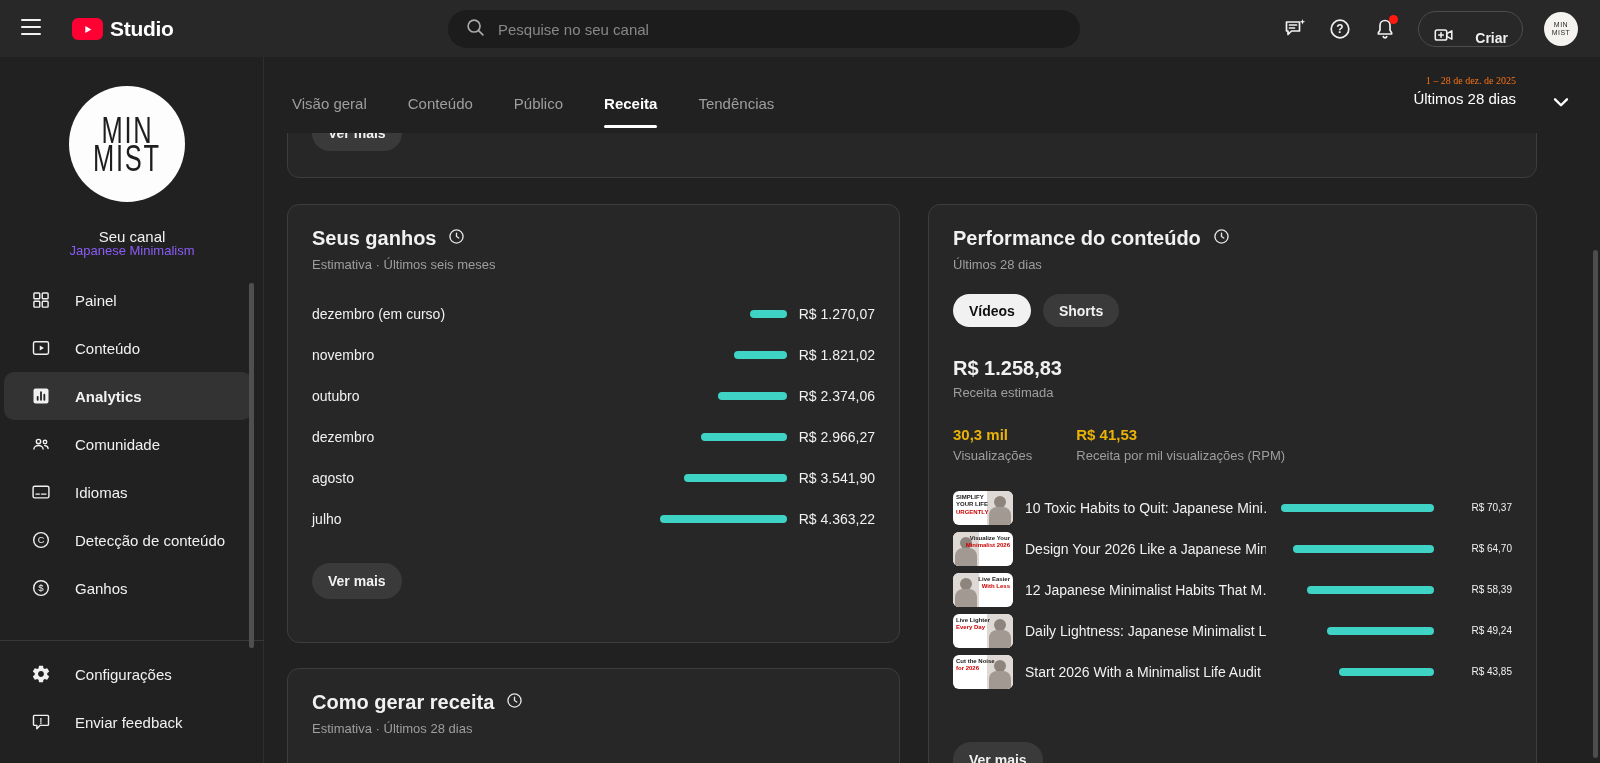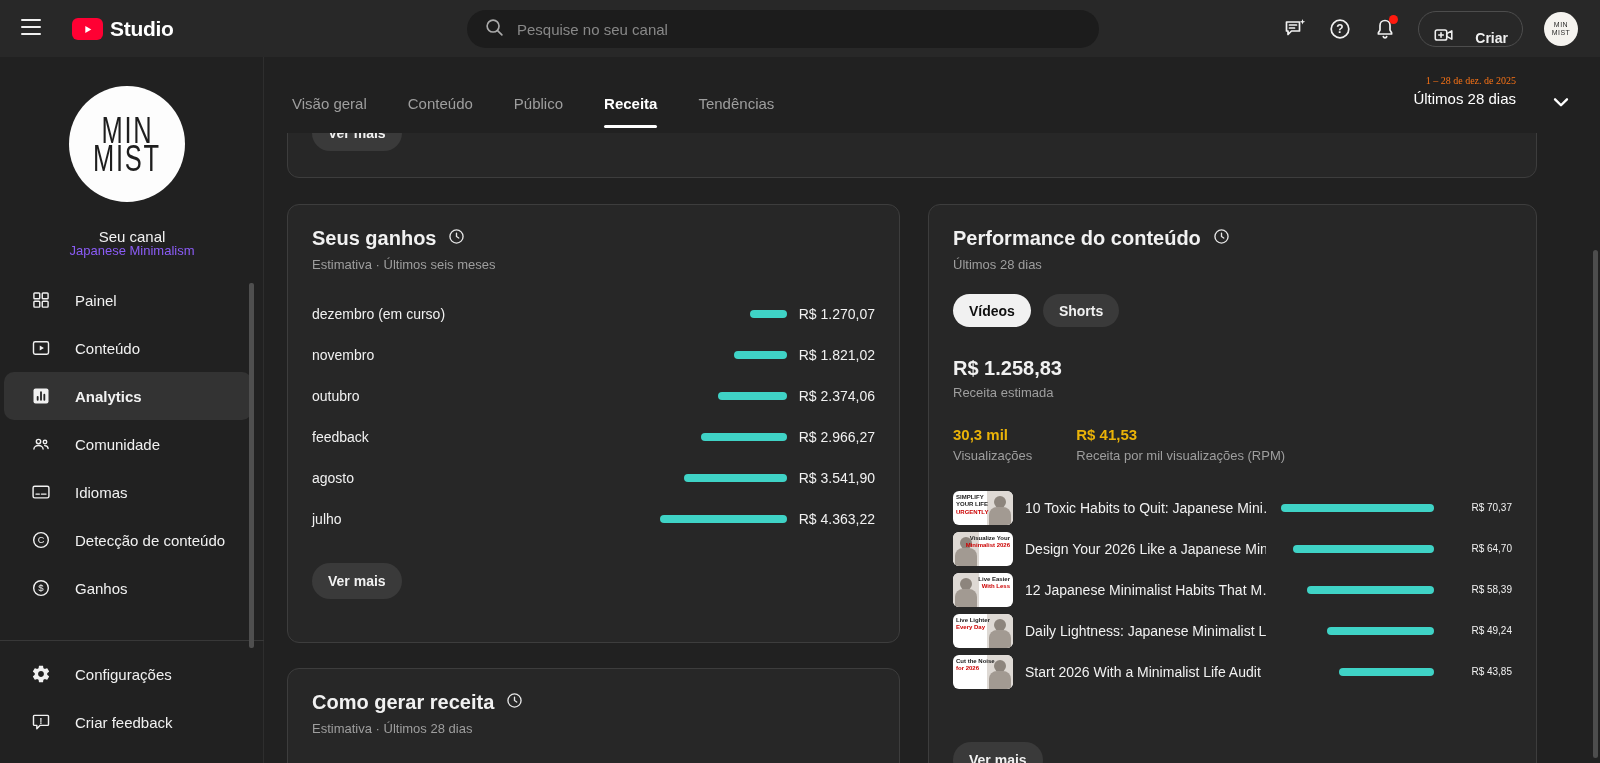--- a/index.html
+++ b/index.html
@@ -9,21 +9,21 @@
 
   
   .topbar{ position:absolute; left:0; top:0; width:1600px; height:57px; background:#282828;
     display:flex; align-items:center; z-index:40; }
   .hamburger{ position:absolute; left:21px; top:19px; width:20px; height:16px; cursor:pointer; }
   .hamburger i{ display:block; height:2px; background:#f1f1f1; margin-bottom:5px; border-radius:1px; }
   .logo{ position:absolute; left:72px; top:17px; display:flex; align-items:center; gap:7px; }
   .logo-play{ width:31px; height:22px; background:#ff0033; border-radius:6px; display:flex; align-items:center; justify-content:center; }
   .logo-play svg{ display:block; }
   .logo-word{ font-size:21px; font-weight:700; letter-spacing:-0.3px; color:#fff; }
-  .search{ position:absolute; left:467px; top:10px; width:632px; height:38px; background:#1c1c1c;
+  .search{ position:absolute; left:448px; top:10px; width:632px; height:38px; background:#1c1c1c;
     border-radius:19px; display:flex; align-items:center; padding:0 16px; gap:12px; }
   .search input{ flex:1; background:transparent; border:none; outline:none; color:#f1f1f1; font-size:15px;
     font-family:"Liberation Sans", sans-serif; }
   .search input::placeholder{ color:#888; }
   .topbar-actions{ position:absolute; right:22px; top:0; height:57px; display:flex; align-items:center; gap:21px; }
   .tb-icon{ position:relative; width:24px; height:24px; cursor:pointer; }
   .badge-dot{ position:absolute; right:-1px; top:-2px; width:9px; height:9px; border-radius:50%; background:#ff1a0f; }
   .create-btn{ display:flex; align-items:flex-end; gap:20px; height:36px; padding:0 14px; border:1px solid #4d4d4d;
     border-radius:18px; cursor:pointer; }
   .create-btn span{ font-size:14px; font-weight:700; color:#f1f1f1; }
@@ -242,21 +242,21 @@
           <svg width="20" height="20" viewBox="0 0 24 24">
             <path fill="#f1f1f1" d="M19.43 12.98c.04-.32.07-.64.07-.98s-.03-.66-.07-.98l2.11-1.65c.19-.15.24-.42.12-.64l-2-3.46c-.12-.22-.39-.3-.61-.22l-2.49 1c-.52-.4-1.08-.73-1.69-.98l-.38-2.65C14.46 2.18 14.25 2 14 2h-4c-.25 0-.46.18-.49.42l-.38 2.65c-.61.25-1.17.59-1.69.98l-2.49-1c-.23-.09-.49 0-.61.22l-2 3.46c-.13.22-.07.49.12.64l2.11 1.65c-.04.32-.07.65-.07.98s.03.66.07.98l-2.11 1.65c-.19.15-.24.42-.12.64l2 3.46c.12.22.39.3.61.22l2.49-1c.52.4 1.08.73 1.69.98l.38 2.65c.03.24.24.42.49.42h4c.25 0 .46-.18.49-.42l.38-2.65c.61-.25 1.17-.59 1.69-.98l2.49 1c.23.09.49 0 .61-.22l2-3.46c.12-.22.07-.49-.12-.64l-2.11-1.65zM12 15.5c-1.93 0-3.5-1.57-3.5-3.5s1.57-3.5 3.5-3.5 3.5 1.57 3.5 3.5-1.57 3.5-3.5 3.5z"></path>
           </svg>
           <span class="lbl">Configurações</span>
         </div>
         <div class="nav-item">
           <svg width="20" height="20" viewBox="0 0 24 24" fill="none" stroke="#f1f1f1" stroke-width="1.7" stroke-linecap="round" stroke-linejoin="round">
             <path d="M4 4h16a1 1 0 0 1 1 1v10a1 1 0 0 1-1 1h-9l-4 4v-4H4a1 1 0 0 1-1-1V5a1 1 0 0 1 1-1z"></path>
             <text x="12" y="14" text-anchor="middle" font-size="10" font-weight="bold" fill="#f1f1f1" stroke="none" font-family="Liberation Sans, sans-serif">!</text>
           </svg>
-          <span class="lbl">Criar feedback</span>
+          <span class="lbl">Enviar feedback</span>
         </div>
       </nav>
     <div class="side-scroll"></div>
   </aside>
 
   <main class="main">
 
     <div class="card card-partial">
       <div class="pill-btn">Ver mais</div>
     </div>
@@ -307,21 +307,21 @@
             <span class="m-val">R$ 1.821,02</span>
           </div>
           <div class="m-row">
             <span class="m-label">outubro</span>
             <span class="m-barwrap">
               <span class="bar" style="width: 69px; background: rgb(63, 211, 198);"></span>
             </span>
             <span class="m-val">R$ 2.374,06</span>
           </div>
           <div class="m-row">
-            <span class="m-label">feedback</span>
+            <span class="m-label">dezembro</span>
             <span class="m-barwrap">
               <span class="bar" style="width: 86px; background: rgb(63, 211, 198);"></span>
             </span>
             <span class="m-val">R$ 2.966,27</span>
           </div>
           <div class="m-row">
             <span class="m-label">agosto</span>
             <span class="m-barwrap">
               <span class="bar" style="width: 103px; background: rgb(63, 211, 198);"></span>
             </span>

